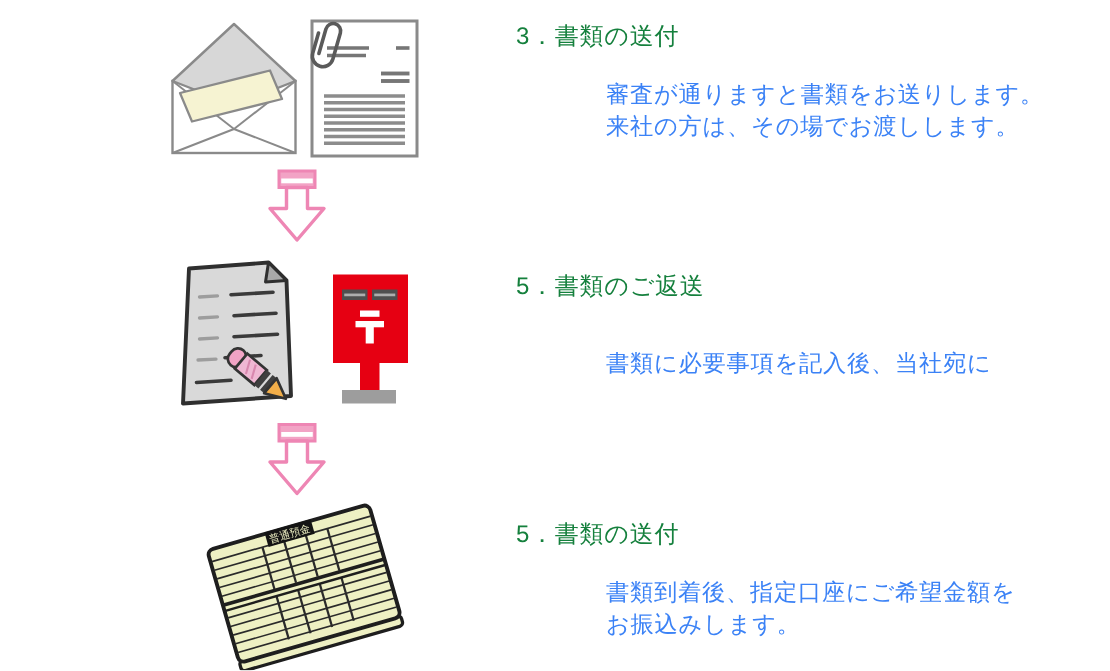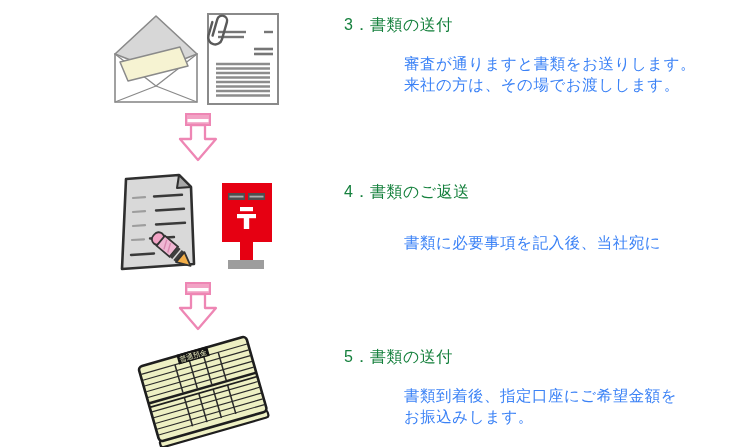--- a/index.html
+++ b/index.html
@@ -140,20 +140,20 @@
       <line x1="19" y1="58" x2="131" y2="58" stroke="#1e1e1e" stroke-width="1.6"></line>
       <rect x="59" y="15" width="32" height="10" fill="#141414"></rect>
       <text x="75" y="22.8" text-anchor="middle" font-size="7" fill="#eef0c3">普通預金</text>
     </g>
   </svg>
 
   <div class="step-title" style="top:15px;">3．書類の送付</div>
   <div class="step-line" style="top:53px;">審査が通りますと書類をお送りします。</div>
   <div class="step-line" style="top:74px;">来社の方は、その場でお渡しします。</div>
 
-  <div class="step-title" style="top:182px;">4．書類のご返送</div>
+  <div class="step-title" style="top:182px;">5．書類のご返送</div>
   <div class="step-line" style="top:232px;">書類に必要事項を記入後、当社宛に</div>
 
   <div class="step-title" style="top:347px;">5．書類の送付</div>
   <div class="step-line" style="top:385px;">書類到着後、指定口座にご希望金額を</div>
   <div class="step-line" style="top:406px;font-family:Liberation Serif, serif;">お振込みします。</div>
 
 </div>
 
 </body></html>

